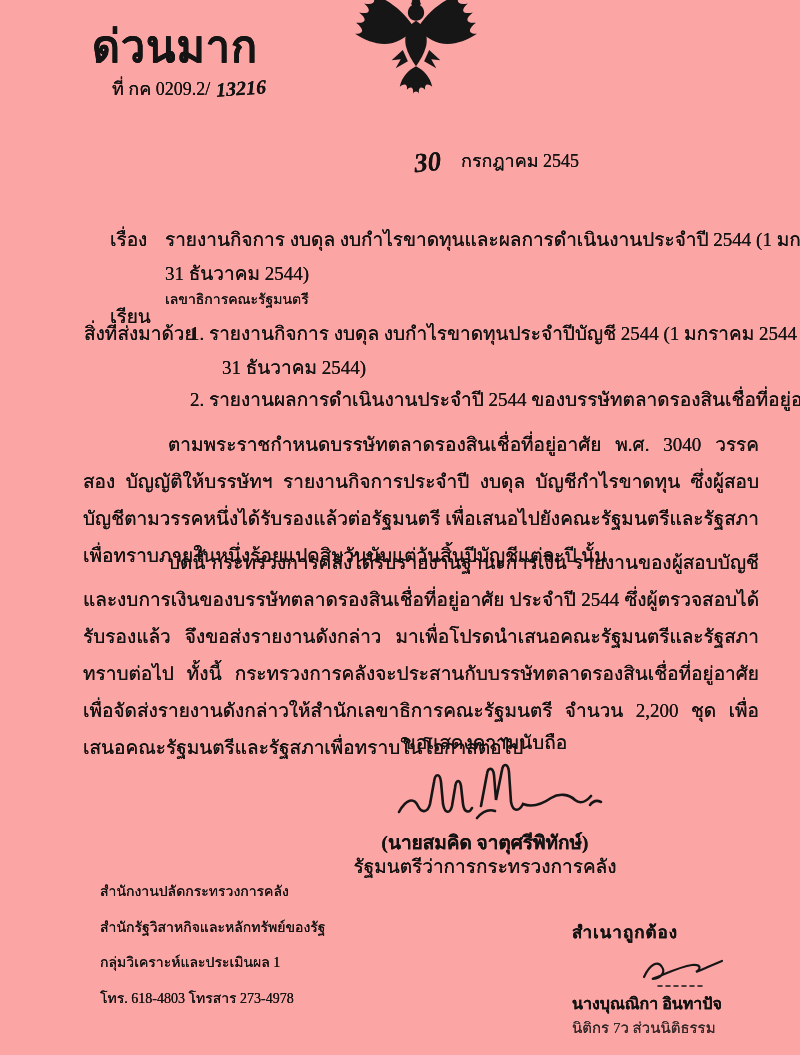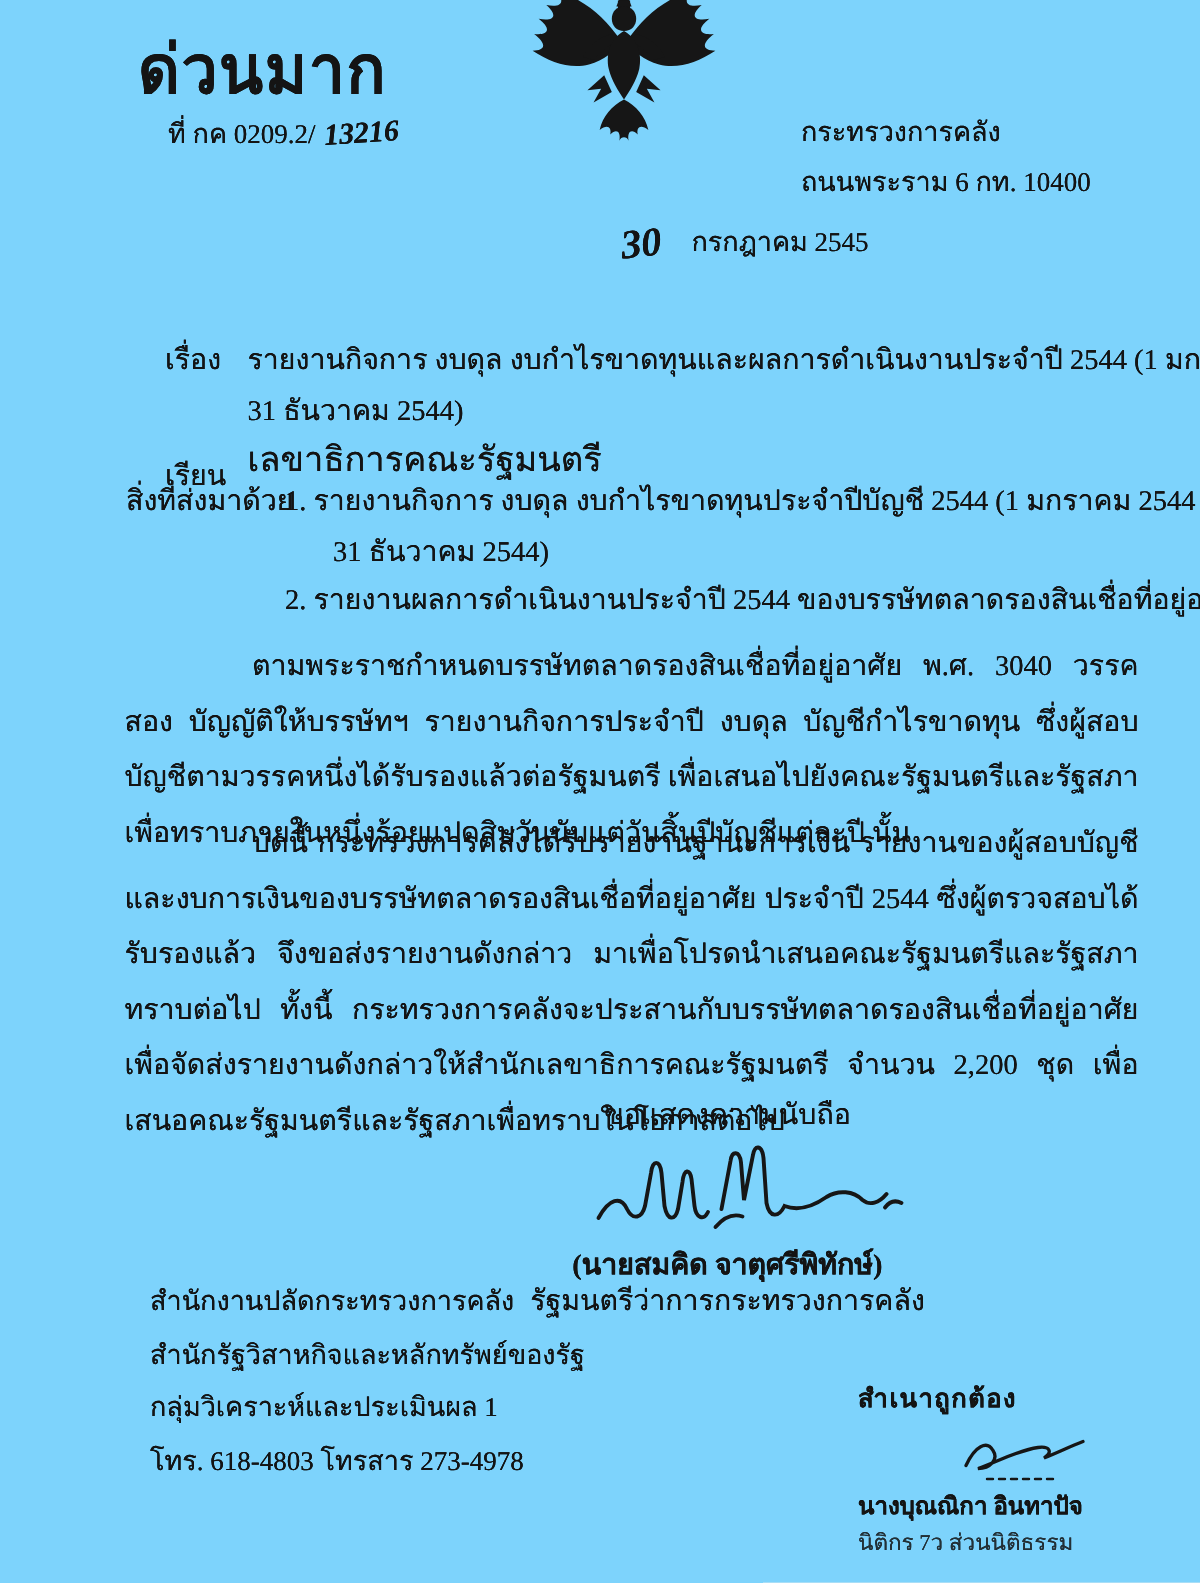--- a/index.html
+++ b/index.html
@@ -3,21 +3,21 @@
 <meta charset="utf-8">
 <style>
   html,body { margin:0; padding:0; }
   body {
     width:800px; height:1055px;
     background:#f2f2f0;
     font-family:"Liberation Serif","DejaVu Sans",serif;
   }
   .page {
     position:relative; width:800px; height:1055px;
-    background:#7dd3fc; color:#141414; overflow:hidden;
+    background:#fca5a5; color:#141414; overflow:hidden;
     text-shadow:0 0 .4px #000;
   }
   .abs { position:absolute; }
   .urgency {
     left:92px; top:12px; font-size:43px; font-weight:800;
     letter-spacing:1px; transform:scaleY(1.05);
   }
   .ref-line { left:112px; top:74px; font-size:18px; }
   .ref-number {
     display:inline-block; font-style:italic; font-size:20px; font-weight:600;
@@ -27,39 +27,39 @@
   .agency-block { left:534px; top:72px; font-size:18px; line-height:33px; }
   .date-line { left:414px; top:146px; font-size:18px; }
   .date-day {
     display:inline-block; font-style:italic; font-size:27px; font-weight:600;
     transform:rotate(-6deg); margin-right:20px; vertical-align:-4px;
   }
   .subject-label { left:110px; top:224px; font-size:19px; }
   .subject-line1 { left:165px; top:224px; font-size:19px; white-space:nowrap; }
   .subject-line2 { left:165px; top:258px; font-size:19px; }
   .to-label { left:110px; top:288px; font-size:19px;margin-top:13px; }
-  .to-value { left:165px; top:288px; font-size:23px;text-align:center; }
+  .to-value { left:165px; top:288px; font-size:14px;text-align:center; }
   .encl-label { left:84px; top:318px; font-size:19px; }
   .encl-item1a { left:190px; top:318px; font-size:19px; white-space:nowrap; }
   .encl-item1b { left:222px; top:352px; font-size:19px; }
   .encl-item2 { left:190px; top:384px; font-size:19px; white-space:nowrap; }
   .para {
     left:83px; width:676px; font-size:19px; line-height:37px;
     text-align:justify; text-indent:85px;
   }
   .para1 { top:426px; }
   .para2 { top:544px; }
   .closing { left:310px; top:727px; width:350px; text-align:center; font-size:19px; }
   .signature-main { left:393px; top:760px; }
   .signer-name {
     left:290px; top:827px; width:390px; text-align:center;
     font-size:19px; font-weight:700;
   }
   .signer-title { left:290px; top:851px; width:390px; text-align:center; font-size:19px; }
-  .footer-block { left:100px; top:850px; font-size:18px; line-height:35.5px; }
+  .footer-block { left:100px; top:874px; font-size:14px; line-height:35.5px; }
   .cert-block { left:572px; top:918px; width:220px; text-align:left; }
   .cert-title { font-size:17px; font-weight:700; letter-spacing:1px; }
   .cert-sig { margin:2px 0 0 0; }
   .cert-name { font-size:16px; font-weight:700; margin-top:0; }
   .cert-pos { font-size:15px; font-weight:400; opacity:.85; }
   svg { display:block; }
 </style>
 </head>
 <body>
 
@@ -82,24 +82,20 @@
         <path d="M57 31 C48 33 42 39 38 46 L45 48 C51 41 58 37 62 35 Z"></path>
         <path d="M73 31 C82 33 88 39 92 46 L85 48 C79 41 72 37 68 35 Z"></path>
         <path d="M65 29 C56 34 53 44 55 54 C57 62 61 68 65 74 C69 68 73 62 75 54 C77 44 74 34 65 29 Z"></path>
         <path d="M52 58 L41 68 L50 67 L45 76 L57 69 Z"></path>
         <path d="M78 58 L89 68 L80 67 L85 76 L73 69 Z"></path>
         <path d="M65 74 C57 78 51 85 49 94 C54 90 57 92 56 97 C60 93 63 95 62 101 C63 98 67 98 68 101 C67 95 70 93 74 97 C73 92 76 90 81 94 C79 85 73 78 65 74 Z"></path>
       </g>
     </svg>
   </div>
 
-  <div class="abs agency-block">
-    <div>กระทรวงการคลัง</div>
-    <div>ถนนพระราม 6 กท. 10400</div>
-  </div>
 
   <div class="abs date-line">
     <span class="date-day">30</span><span>กรกฎาคม 2545</span>
   </div>
 
   <div class="abs subject-label">เรื่อง</div>
   <div class="abs subject-line1">รายงานกิจการ งบดุล งบกำไรขาดทุนและผลการดำเนินงานประจำปี 2544 (1 มกราคม 2544 –</div>
   <div class="abs subject-line2">31 ธันวาคม 2544)</div>
 
   <div class="abs to-label">เรียน</div>

